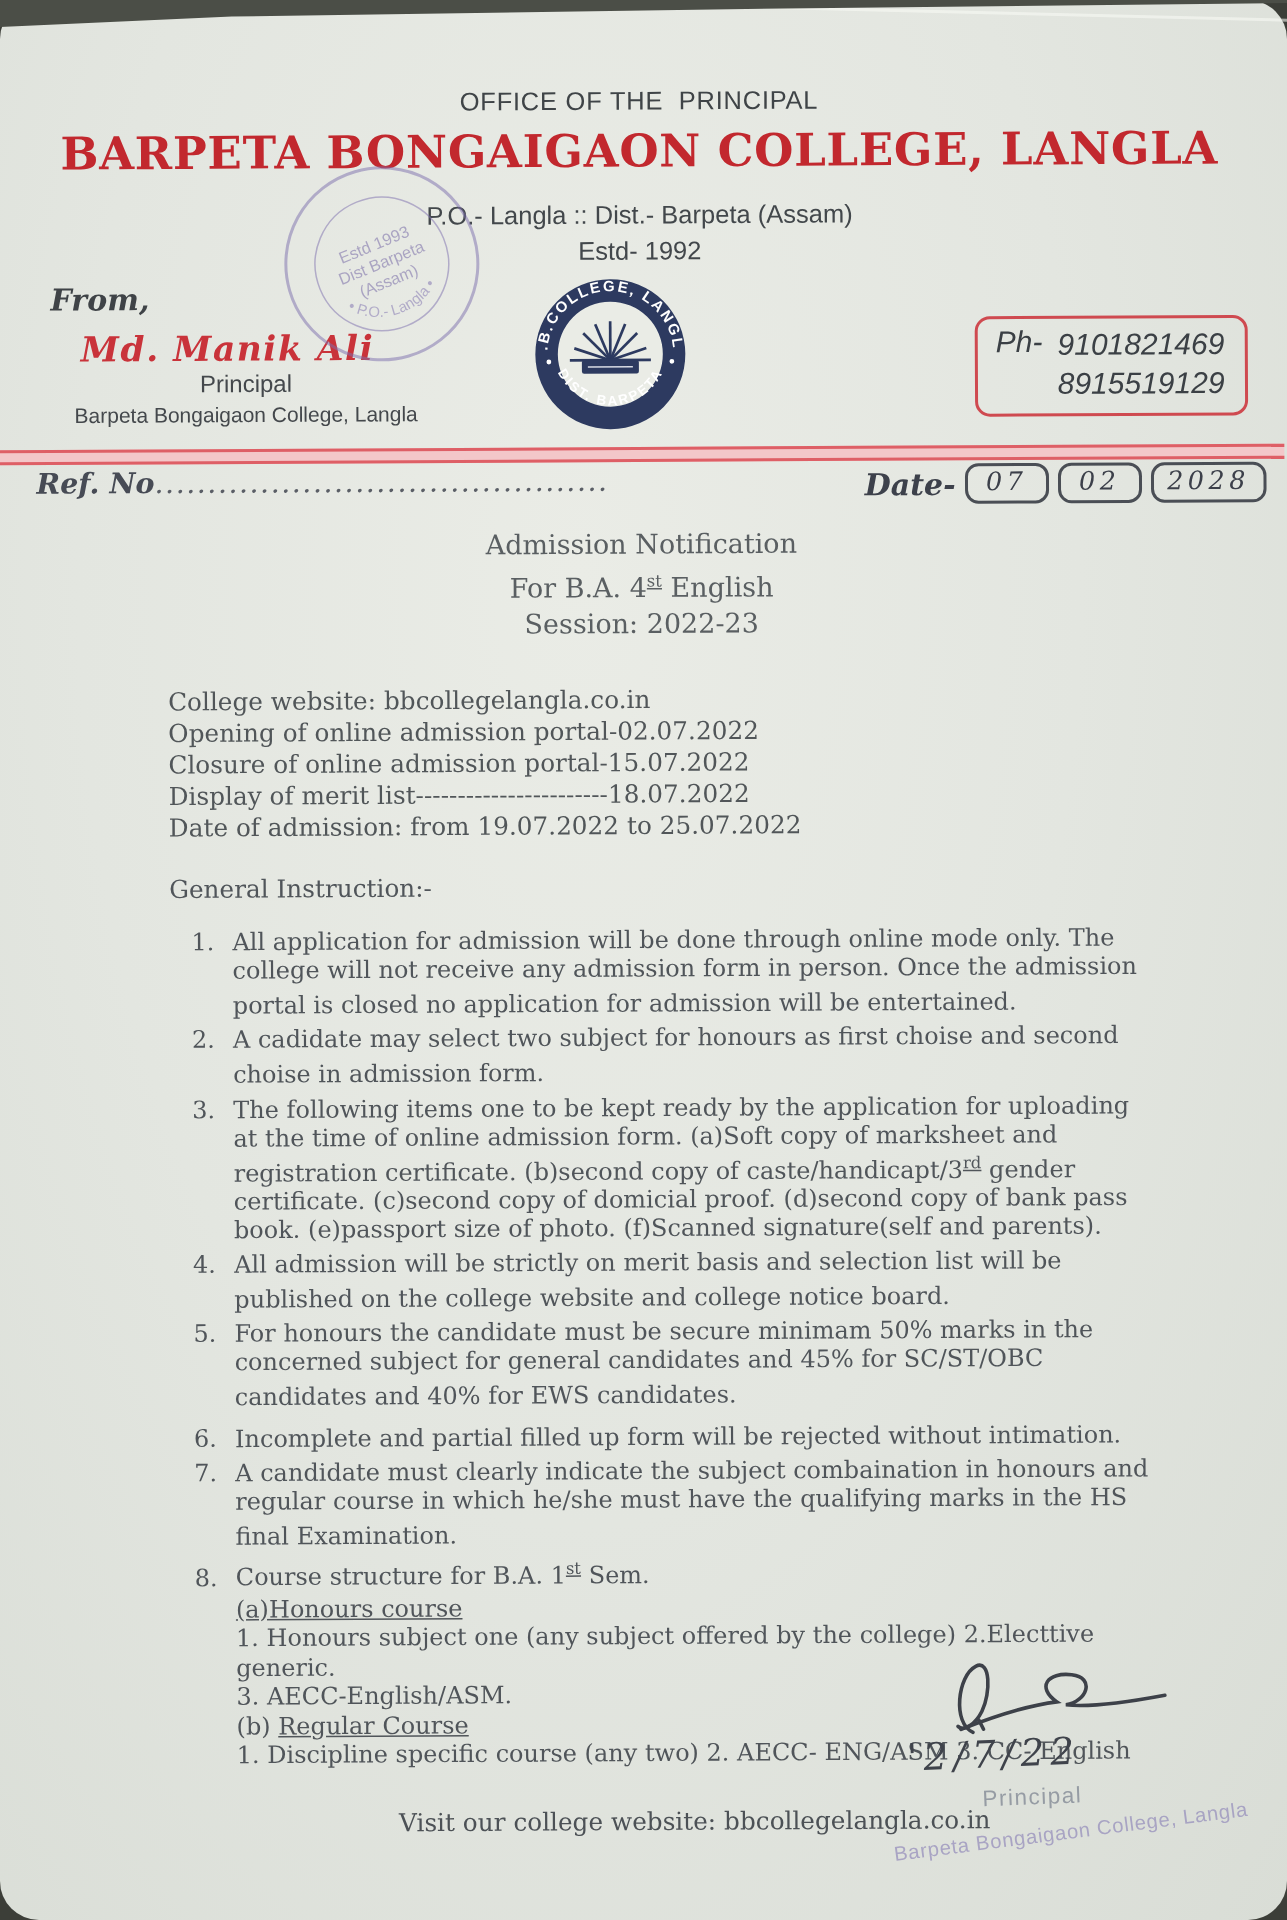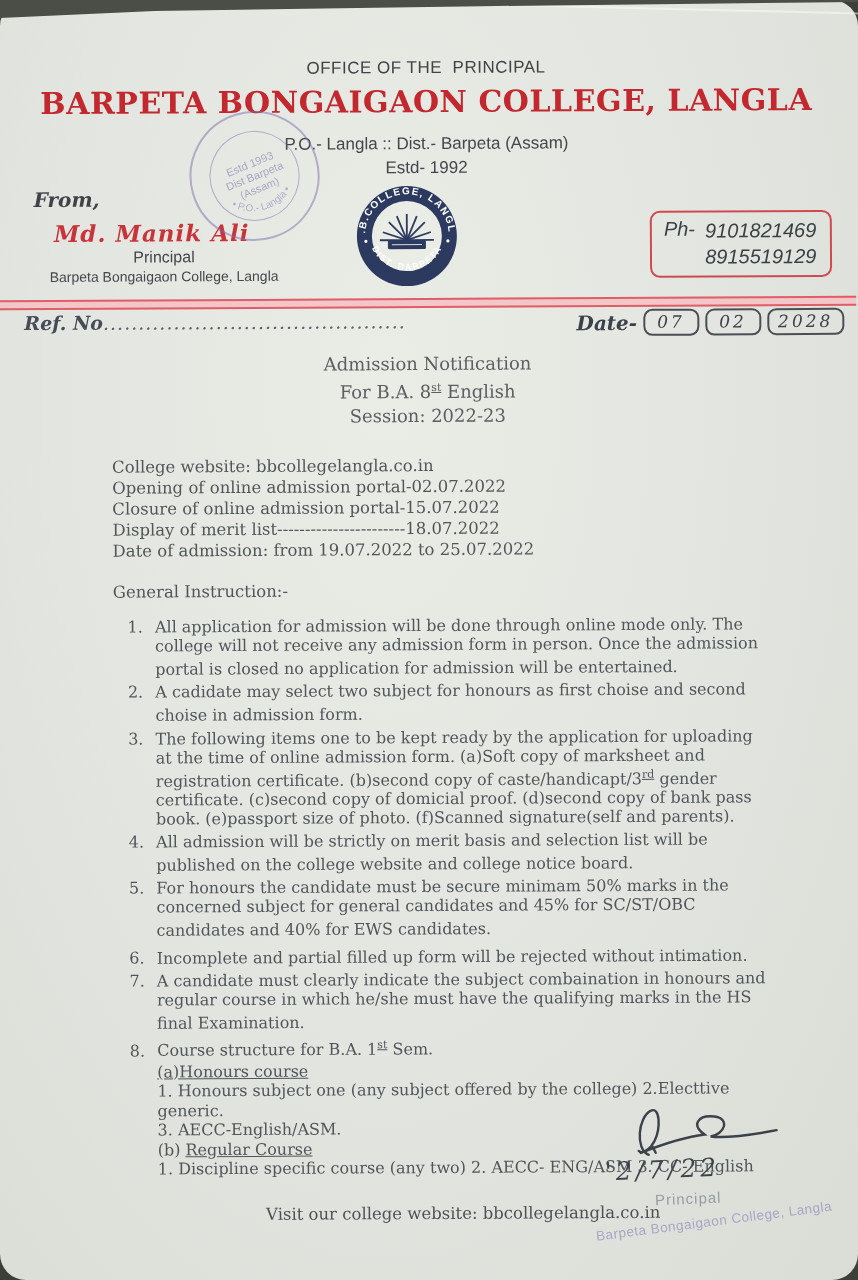--- a/index.html
+++ b/index.html
@@ -231,21 +231,21 @@
         <span class="date-label">Date-</span>
         <span class="date-box">07</span>
         <span class="date-box">02</span>
         <span class="date-box">2028</span>
       </div>
     </div>
 
     <div class="doc-body">
       <div class="notice">
         <div>Admission Notification</div>
-        <div><span>For B.A. 8</span><sup>st</sup><span> English</span></div>
+        <div><span>For B.A. 4</span><sup>st</sup><span> English</span></div>
         <div>Session: 2022-23</div>
       </div>
 
       <div class="details">
         <div>College website: bbcollegelangla.co.in</div>
         <div>Opening of online admission portal-02.07.2022</div>
         <div>Closure of online admission portal-15.07.2022</div>
         <div>Display of merit list-----------------------18.07.2022</div>
         <div>Date of admission: from 19.07.2022 to 25.07.2022</div>
       </div>

